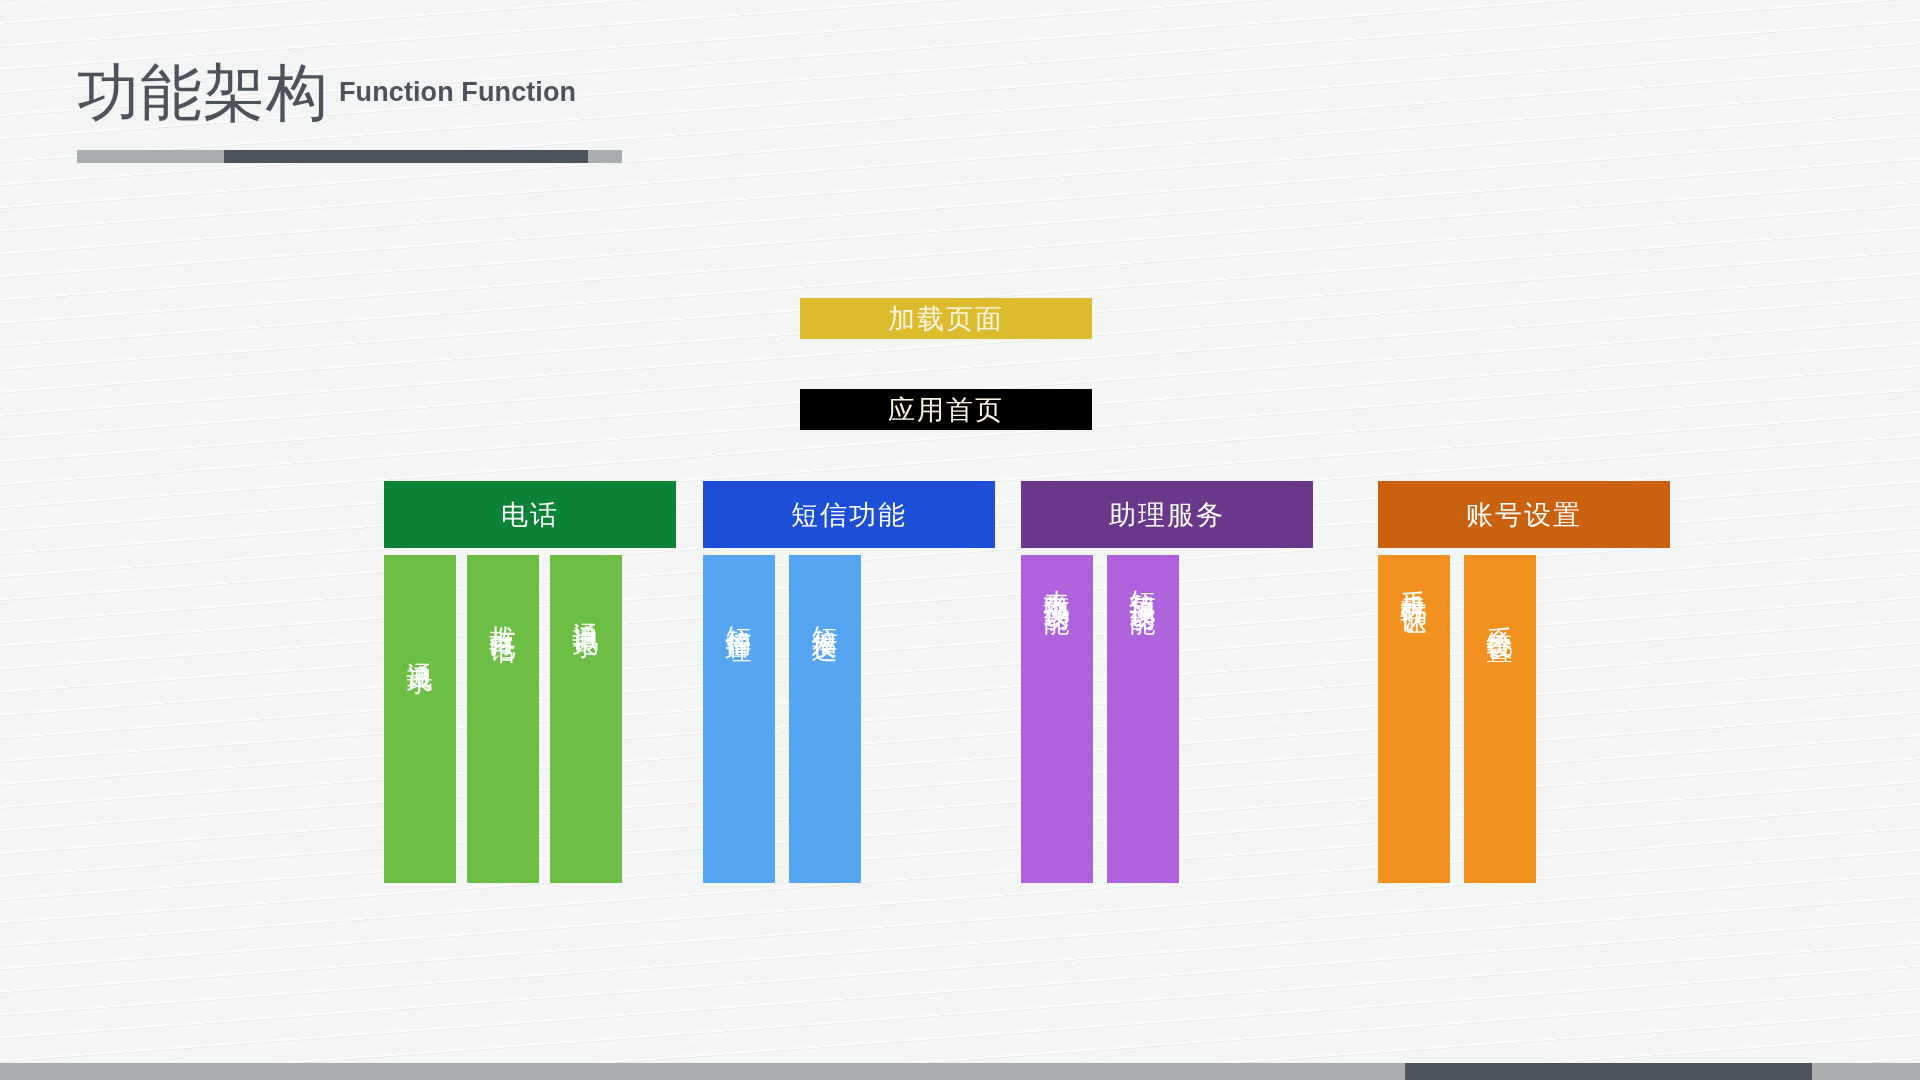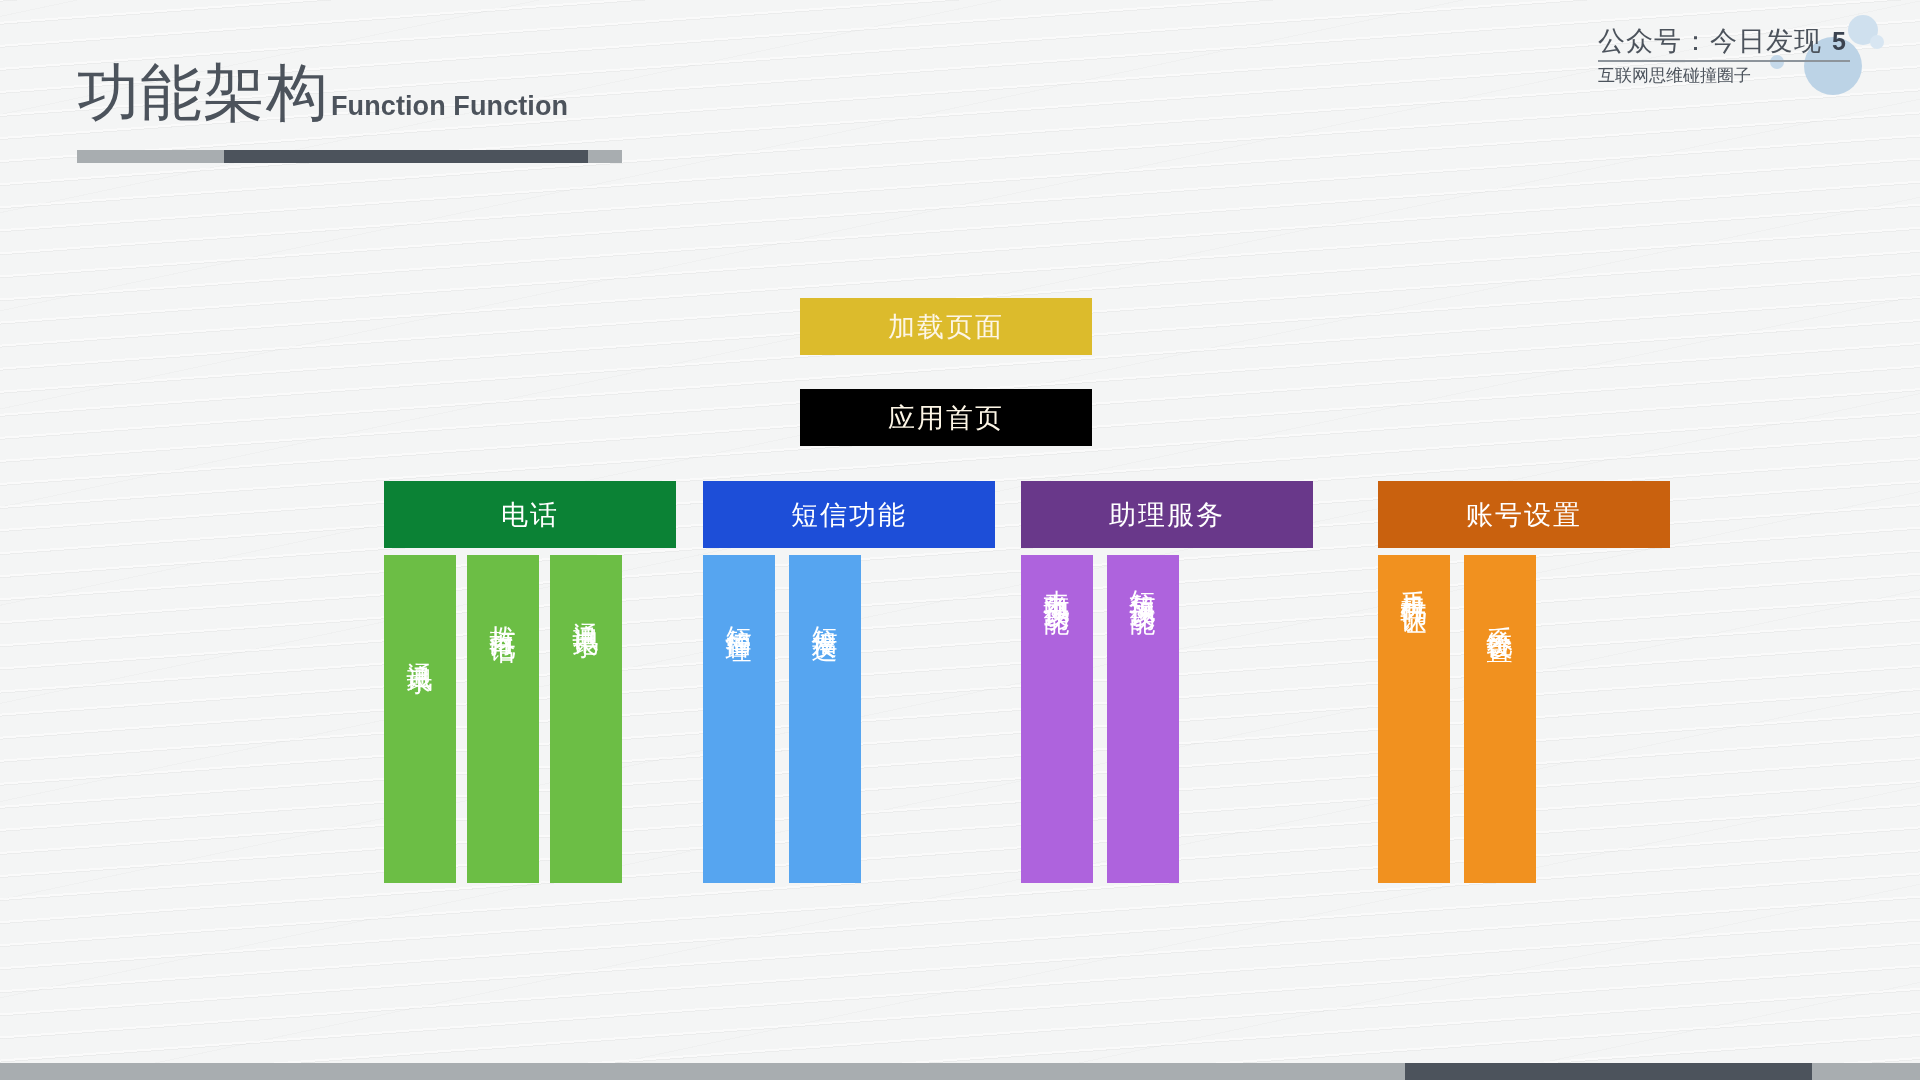--- a/index.html
+++ b/index.html
@@ -31,21 +31,21 @@
     pointer-events:none;
     z-index:0;
   }
   #slide{ position:absolute; inset:0; z-index:1; }
 
   
   #title-block{
     position:absolute; left:77px; top:62px;
   }
   #title-line{
-    display:flex; align-items:flex-end; white-space:nowrap;
+    display:flex; align-items:center; white-space:nowrap;gap:8px;
   }
   #title-cn{
     font-size:62px; line-height:62px;
     color:#4c535c; letter-spacing:1px;
     font-family:"DejaVu Sans","Liberation Sans",sans-serif;
   }
   #title-en{
     font-size:27px; line-height:30px;
     color:#4c535c; font-weight:bold;
     margin-left:2px; padding-bottom:3px;
@@ -107,21 +107,21 @@
     margin-top:6px; margin-bottom:5px;
   }
   #brand-sub{
     position:relative; z-index:3;
     font-size:17px; color:#4c535c;
     font-family:"DejaVu Sans","Liberation Sans",sans-serif;
   }
 
   
   .top-box{
-    position:absolute; left:800px; width:292px; height:57px;
+    position:absolute; left:800px; width:292px; height:41px;
     display:flex; align-items:center; justify-content:center;
     color:#fdf6e6; font-size:27px; letter-spacing:2px;
     font-family:"DISABLED","DejaVu Sans","Liberation Sans",sans-serif;
   }
   #box-load{ top:298px; background:#dcbb2c; }
   #box-home{ top:389px; background:#c99c15; }
 
   
   .group{ position:absolute; top:481px;padding-left:48px; }
   .group-header{
@@ -168,34 +168,20 @@
       <span id="title-cn">功能架构</span>
       <span id="title-en">Function Function</span>
     </div>
     <div id="title-rule">
       <div class="seg-a"></div>
       <div class="seg-b"></div>
       <div class="seg-c"></div>
     </div>
   </div>
 
-  <div id="brand">
-    <div id="brand-circles">
-      <div class="c4"></div>
-      <div class="c1"></div>
-      <div class="c2"></div>
-      <div class="c3"></div>
-    </div>
-    <div id="brand-main">
-      <span id="brand-title">公众号：今日发现</span>
-      <span id="brand-page">5</span>
-    </div>
-    <div id="brand-rule"></div>
-    <div id="brand-sub">互联网思维碰撞圈子</div>
-  </div>
 
   <div class="top-box" id="box-load" style="background: rgb(220, 187, 44);">加载页面</div>
   <div class="top-box" id="box-home" style="background: #000000;">应用首页</div>
 
   <div id="groups-host">
       <div class="group" style="left: 336px;">
         <div class="group-header" style="background: rgb(11, 130, 53);">电话</div>
         <div class="group-children" style="margin-top: 7px;">
           <div class="child" style="left: 0px; width: 72px; height: 328px; background: rgb(108, 190, 69); align-items: flex-start;">
             <span class="child-text" style="margin-top: 86px;">通讯录</span>

